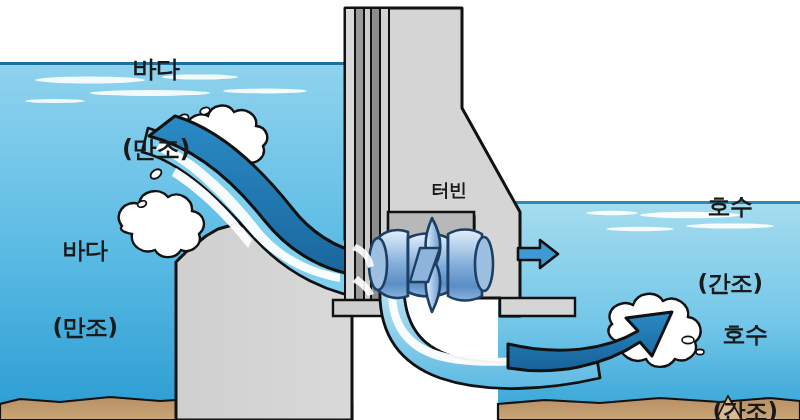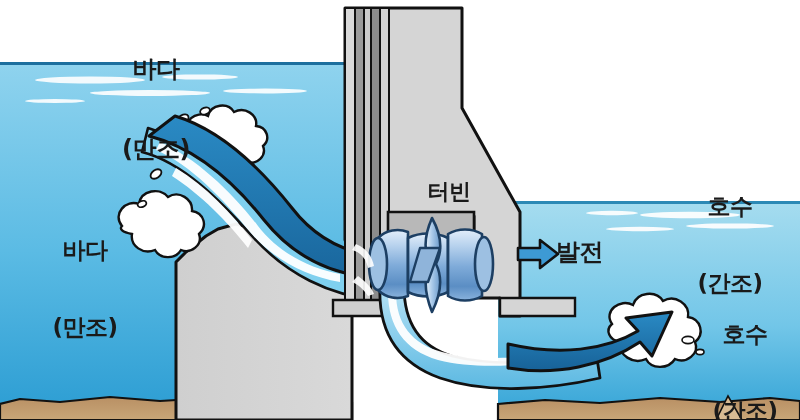--- a/index.html
+++ b/index.html
@@ -4,21 +4,21 @@
 <style>
   html,body{margin:0;padding:0;background:#fff;}
   body{font-family:"DejaVu Sans","Liberation Sans",sans-serif;}
   #stage{position:relative;width:800px;height:420px;overflow:hidden;background:#ffffff;}
   #stage svg{display:block;}
   .lbl{position:absolute;font-weight:bold;color:#1a1a1a;text-align:center;line-height:1.12;white-space:pre;letter-spacing:-0.5px;}
   .lbl span{display:block;}
   .l-sea-top{left:76px;top:2px;width:160px;font-size:24px;}
   .l-sea-mid{left:10px;top:186px;width:150px;font-size:23px;}
   .l-dam{left:386px;top:103px;width:110px;font-size:23px;}
-  .l-turbine{left:404px;top:180px;width:90px;font-size:22px;}
+  .l-turbine{left:404px;top:180px;width:90px;font-size:18px;}
   .l-power{left:556px;top:239px;width:80px;font-size:24px;text-align:left;}
   .l-lake-top{left:660px;top:142px;width:140px;font-size:23px;}
   .l-lake-bot{left:690px;top:270px;width:110px;font-size:23px;}
 </style>
 </head>
 <body>
 
 <div id="stage">
 
   <svg width="800" height="420" viewBox="0 0 800 420">
@@ -211,21 +211,20 @@
   </div>
 
   <div class="lbl l-sea-mid">
     <span>바다</span>
     <span>(만조)</span>
   </div>
 
 
   <div class="lbl l-turbine">터빈</div>
 
-  <div class="lbl l-power">발전</div>
 
   <div class="lbl l-lake-top">
     <span>호수</span>
     <span>(간조)</span>
   </div>
 
   <div class="lbl l-lake-bot">
     <span>호수</span>
     <span>(간조)</span>
   </div>

